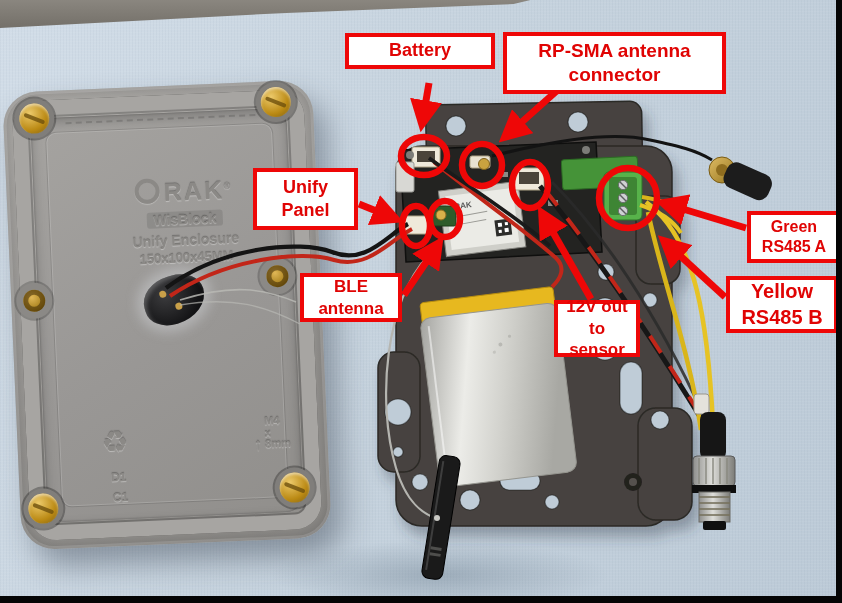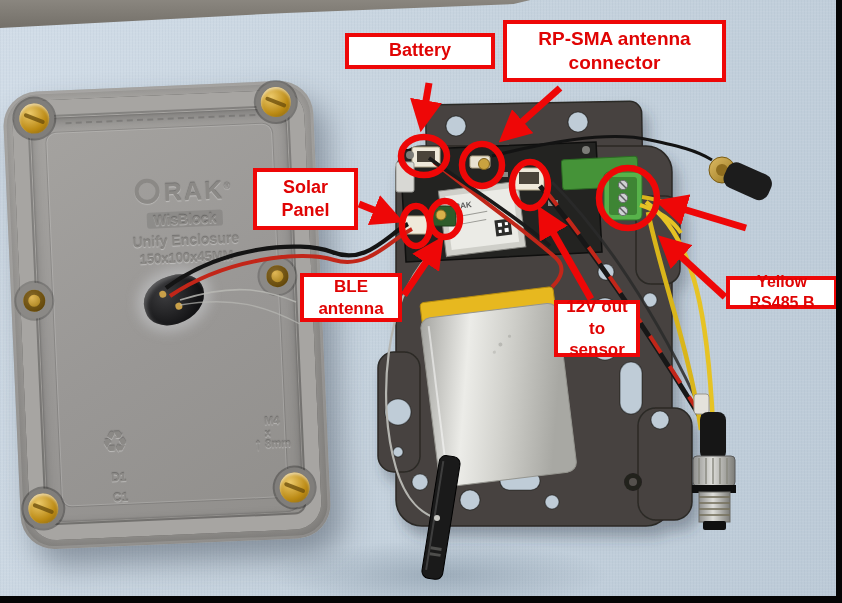--- a/index.html
+++ b/index.html
@@ -295,26 +295,28 @@
       <line x1="560" y1="88" x2="505" y2="137"></line>
       <line x1="359" y1="204" x2="396" y2="219"></line>
       <line x1="404" y1="295" x2="439" y2="243"></line>
       <line x1="591" y1="299" x2="542" y2="213"></line>
       <line x1="746" y1="228" x2="663" y2="203"></line>
       <line x1="725" y1="297" x2="664" y2="241"></line>
     </g>
   </svg>
 
   <div class="ann-label" style="left:345px;top:33px;width:150px;height:36px">Battery</div>
-  <div class="ann-label" style="left:503px;top:20px;width:223px;height:62px;font-size:19px">RP-SMA antenna
+  <div class="ann-label" style="left:503px;top:32px;width:223px;height:62px;font-size:19px">RP-SMA antenna
 connector</div>
-  <div class="ann-label" style="left:253px;top:168px;width:105px;height:62px">Solar
+  <div class="ann-label" style="left:253px;top:168px;width:105px;height:62px">Unify
 Panel</div>
   <div class="ann-label" style="left:300px;top:273px;width:102px;height:49px;font-size:17px">BLE
 antenna</div>
   <div class="ann-label" style="left:554px;top:300px;width:86px;height:57px;font-size:17px">12V out to
 sensor</div>
-  <div class="ann-label" style="left:726px;top:276px;width:112px;height:33px;font-size:16px">Yellow
+  <div class="ann-label" style="left:747px;top:211px;width:94px;height:52px;font-size:16px">Green
+RS485 A</div>
+  <div class="ann-label" style="left:726px;top:276px;width:112px;height:57px;font-size:20px">Yellow
 RS485 B</div>
 
   <div class="edge-right"></div>
   <div class="edge-bottom"></div>
 </div>
 
 </body></html>

